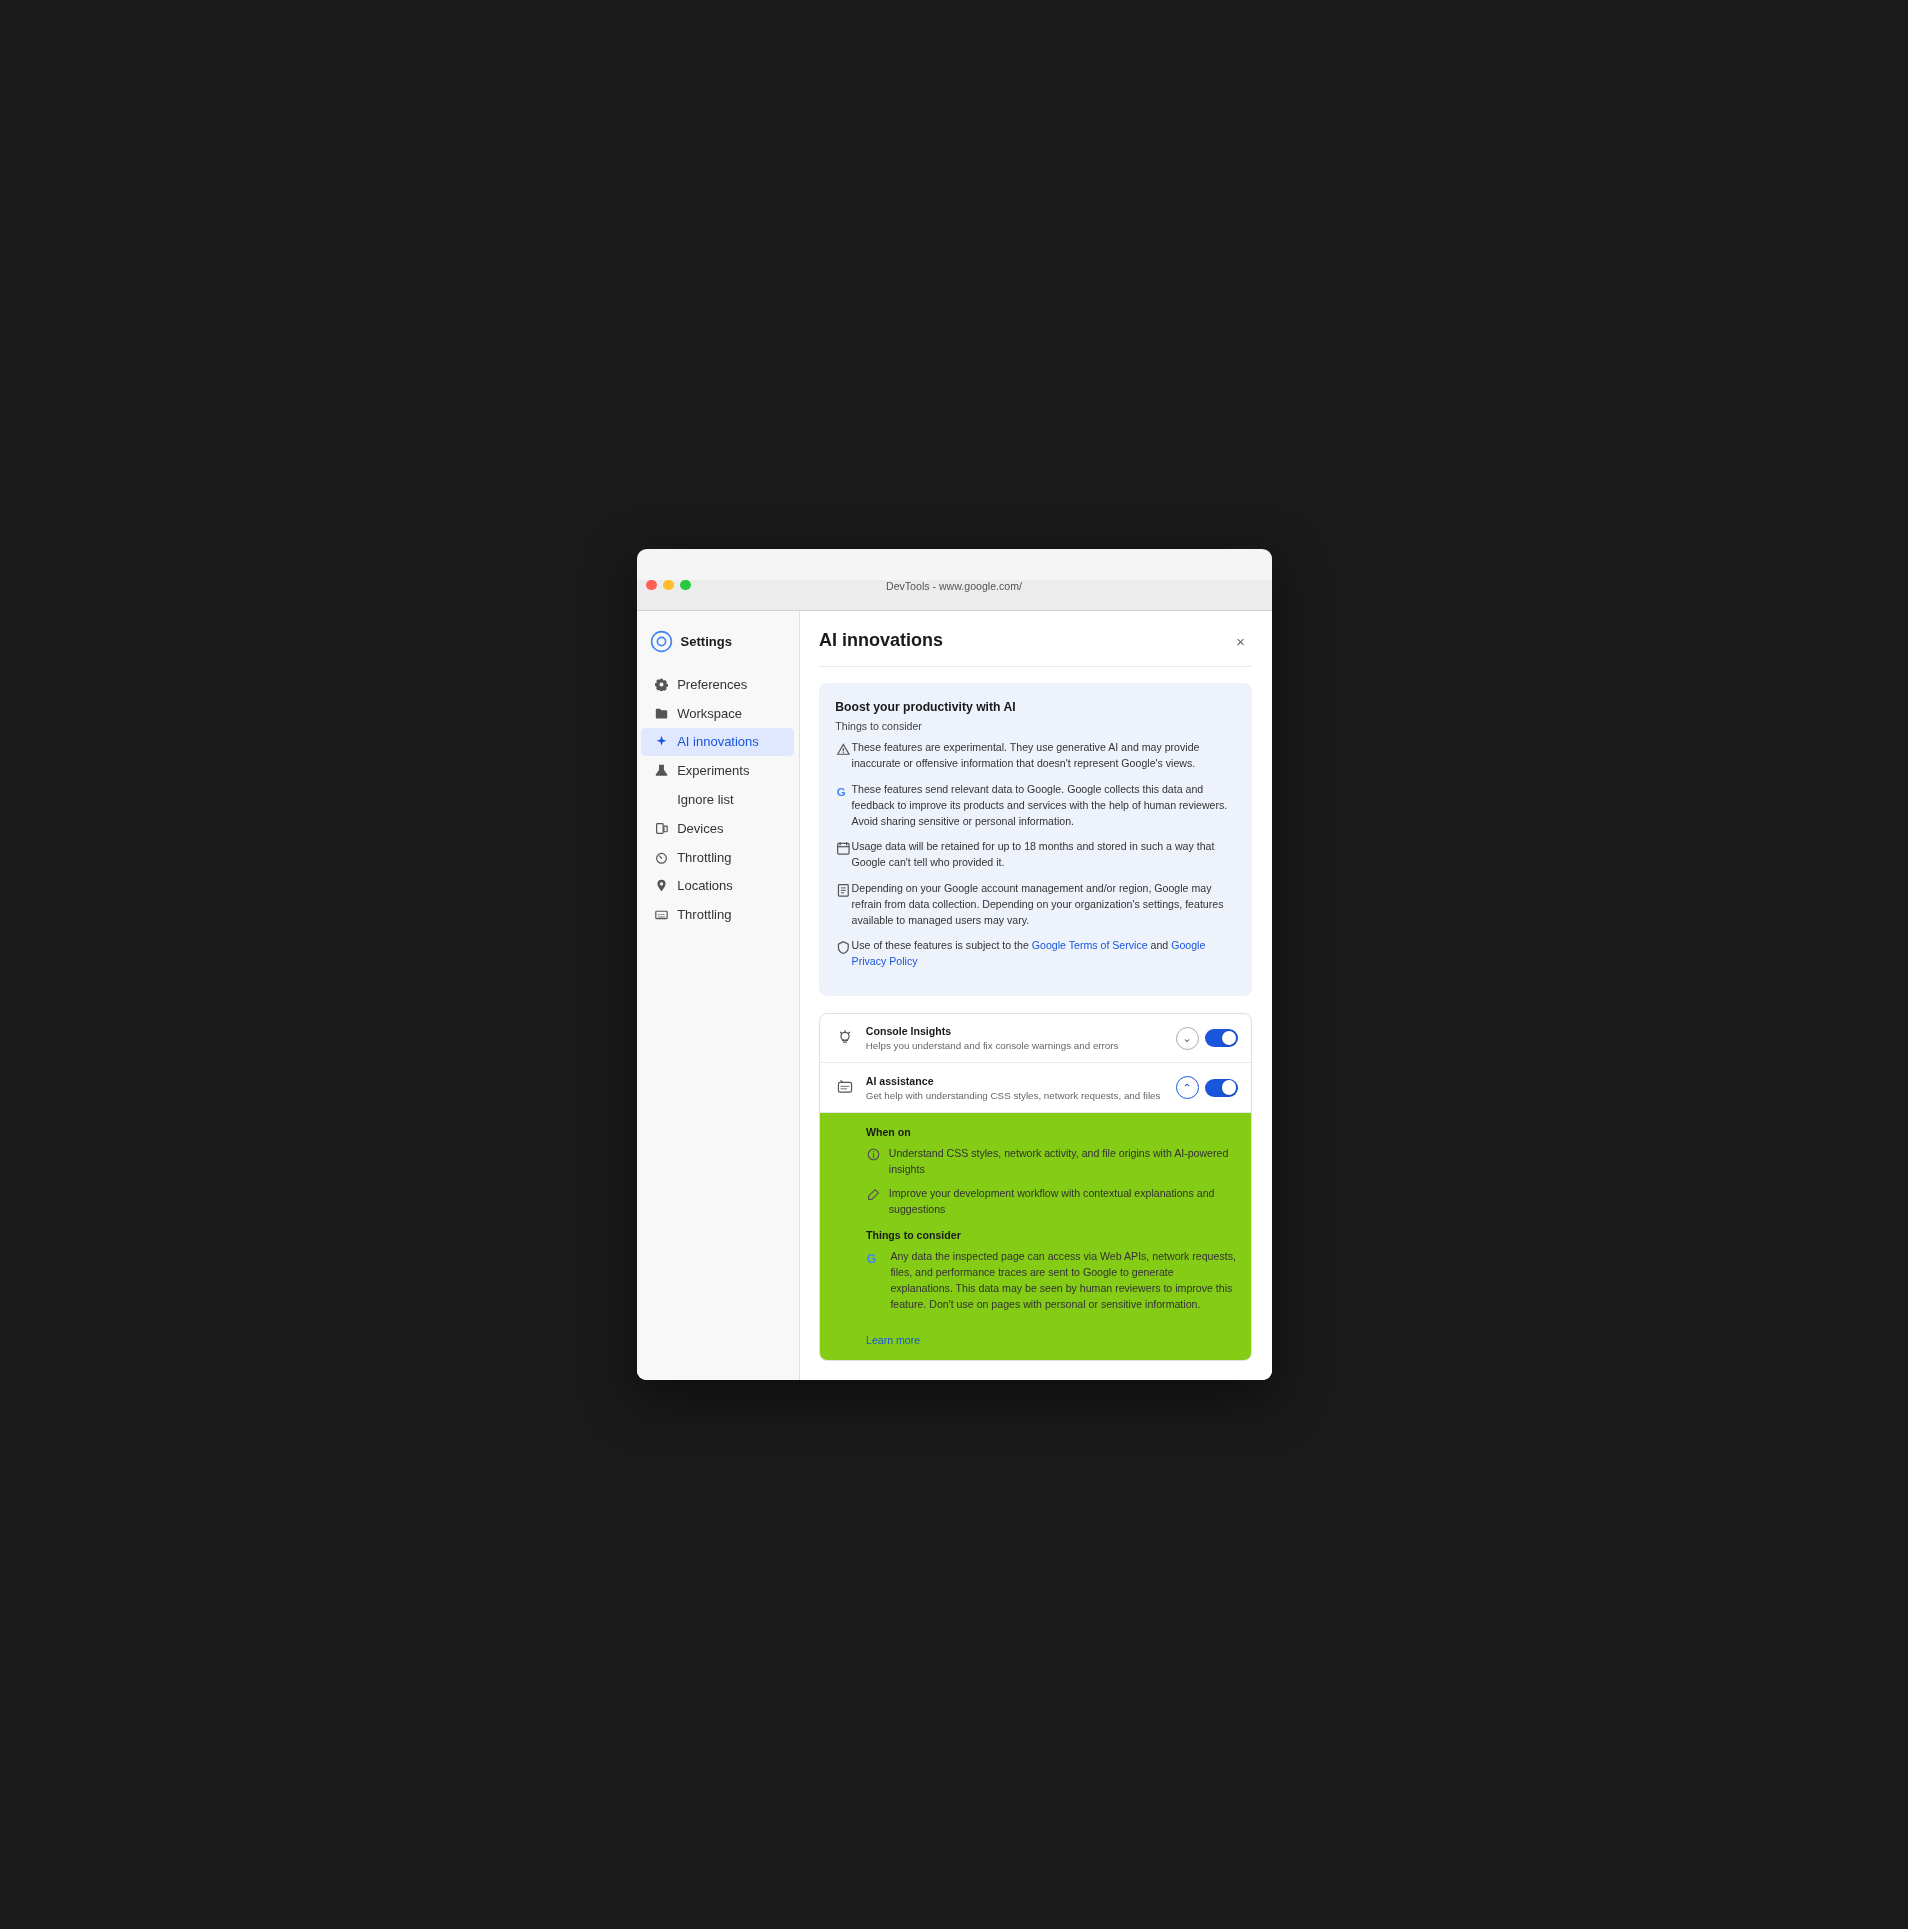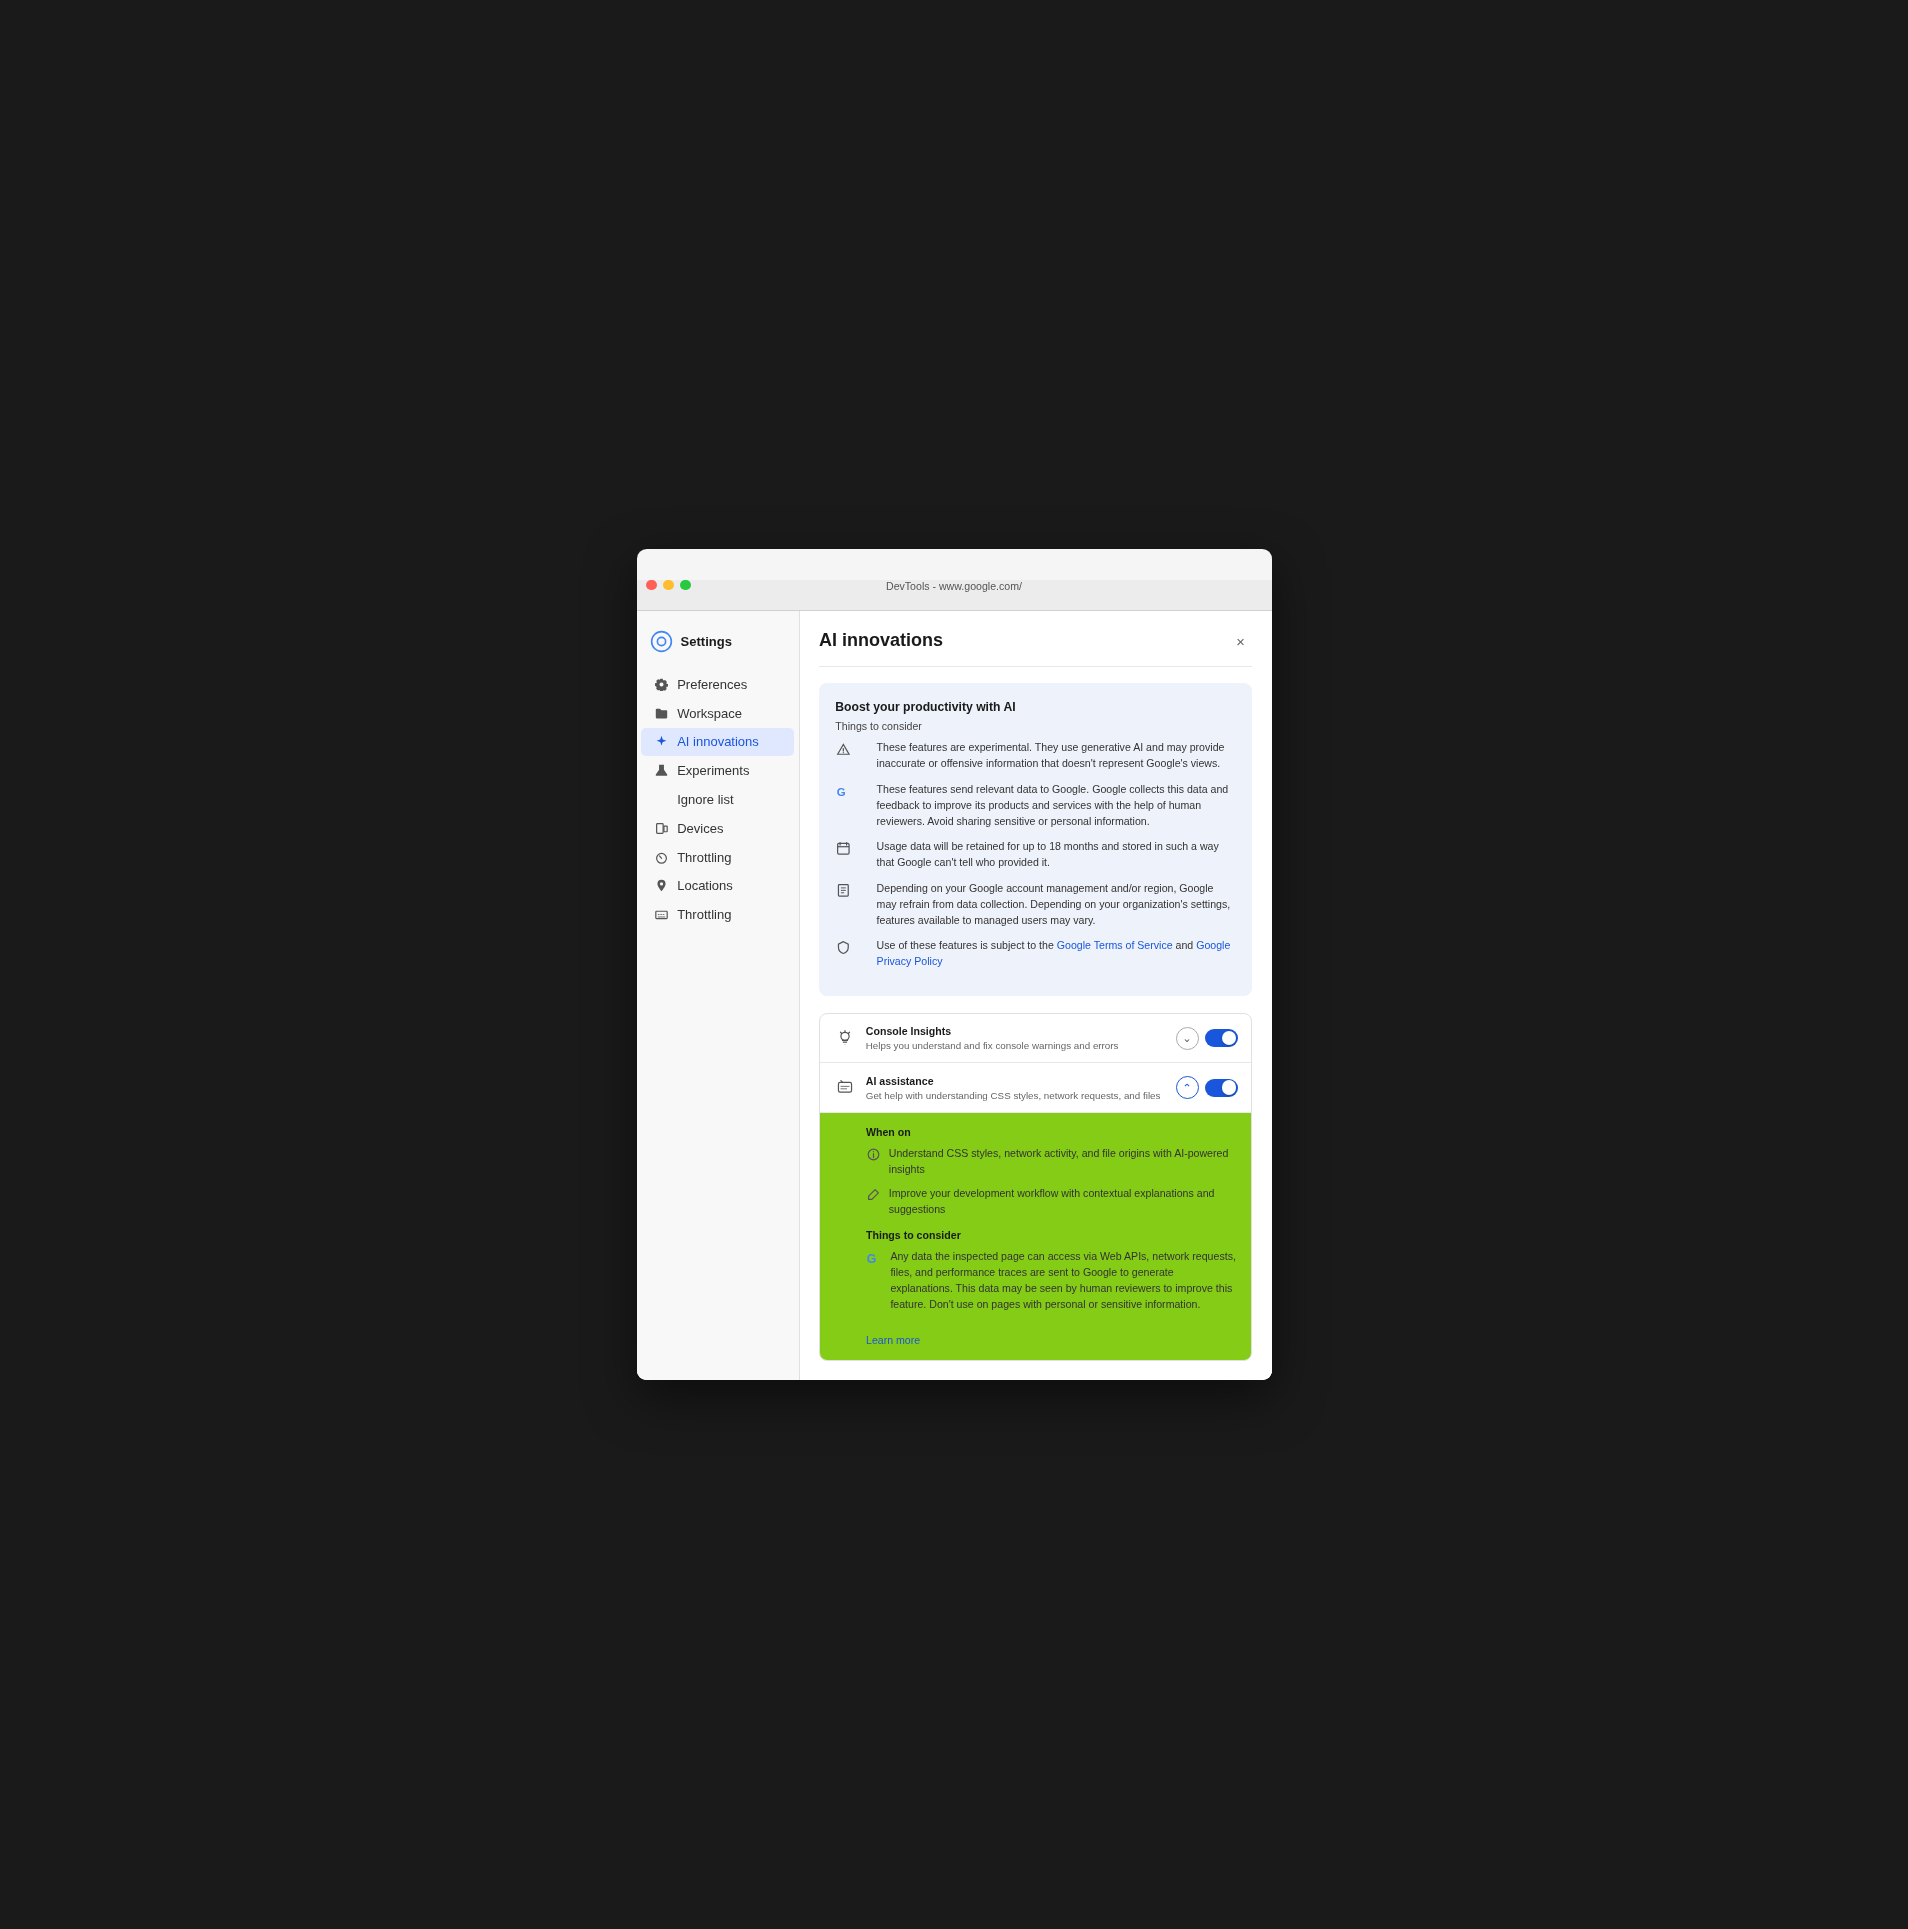--- a/index.html
+++ b/index.html
@@ -148,21 +148,21 @@
       margin-bottom: 6.5px;
     }
     .info-box-subtitle {
       font-size: 10.6px;
       color: #444;
       font-weight: 500;
       margin-bottom: 8.1px;
     }
     .info-item {
       display: flex;
-      gap: 25px;
+      gap: 0;
       margin-bottom: 9.8px;
       align-items: flex-start;
     }
     .info-item-icon {
       width: 16.3px;
       height: 16.3px;
       flex-shrink: 0;
       margin-top: 0.8px;
       display: flex;
       align-items: center;

